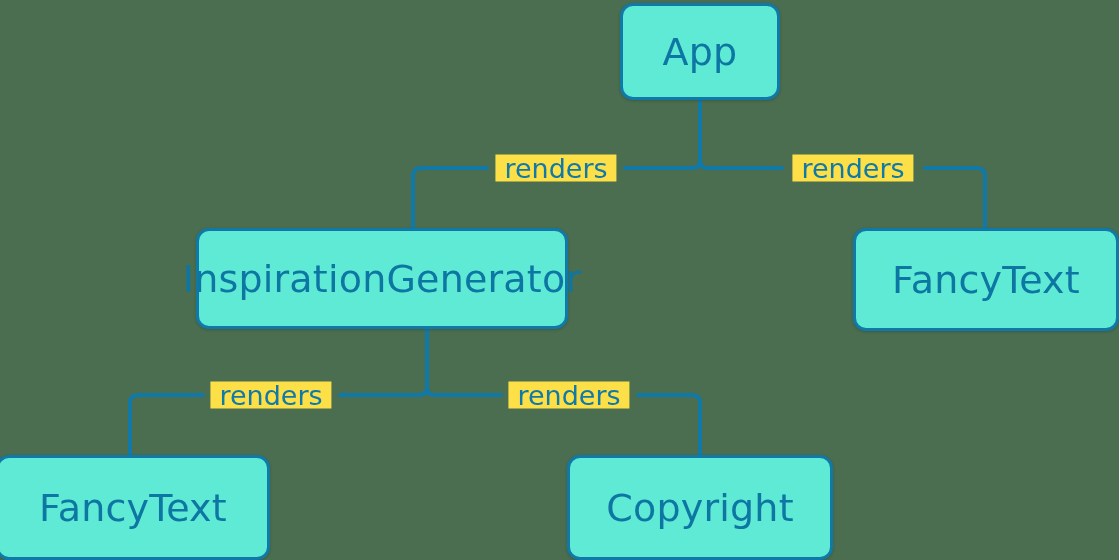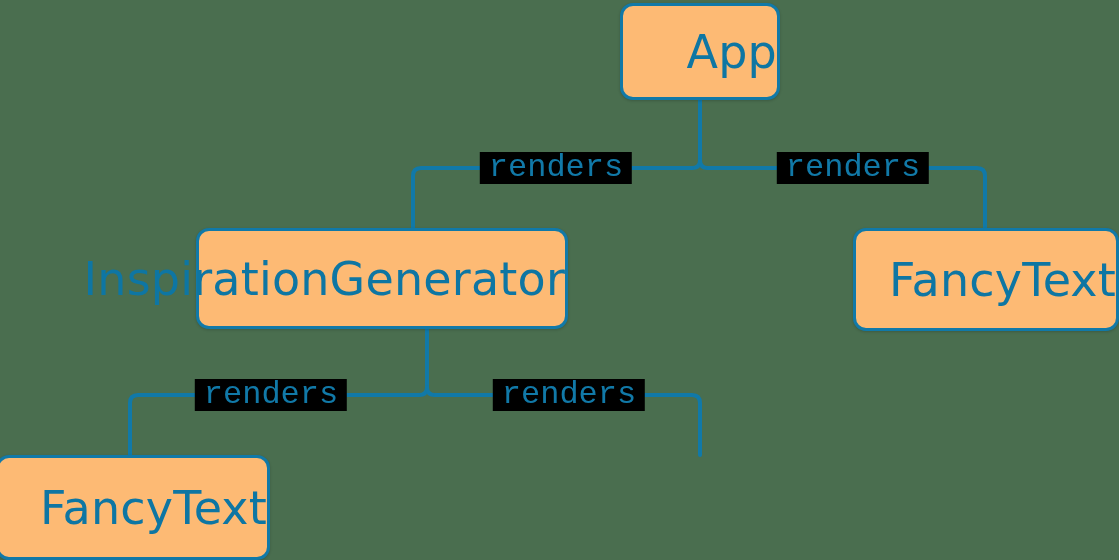--- a/index.html
+++ b/index.html
@@ -18,46 +18,45 @@
   #edges {
     position: absolute;
     left: 0;
     top: 0;
     width: 1119px;
     height: 560px;
   }
   .node {
     position: absolute;
     box-sizing: border-box;
-    background: #fdba74;
+    background: #5eead4;
     border: 3px solid #1179a8;
     border-radius: 13px;
     display: flex;
     align-items: center;
-    justify-content: flex-end;
+    justify-content: center;
     color: #0e76a3;
-    font-size: 46px;
+    font-size: 38px;
     font-weight: 400;
     letter-spacing: 0.2px;
     white-space: nowrap;
     box-shadow: 0 1px 3px rgba(0,0,0,0.18);
     z-index: 2;
   }
   .edge-label {
     position: absolute;
     color: #1179a8;
-    font-size: 32px;
+    font-size: 27px;
     font-weight: 500;
     white-space: nowrap;
     transform: translate(-50%, -50%);
     z-index: 3;
-    background: #000000;
+    background: #fde047;
     padding: 0 9px;
     line-height: 1;
-    font-family: Liberation Mono, monospace;
   }
 </style>
 </head>
 <body>
 
 <div id="canvas">
 
   <svg id="edges" viewBox="0 0 1119 560" xmlns="http://www.w3.org/2000/svg">
     <g fill="none" stroke="#1179a8" stroke-width="4" stroke-linecap="round">
 
@@ -90,20 +89,23 @@
   </div>
 
   <div class="node" style="left:853px; top:228px; width:266px; height:103px;">
     <span>FancyText</span>
   </div>
 
   <div class="node" style="left:-4px; top:455px; width:274px; height:105px;">
     <span>FancyText</span>
   </div>
 
+  <div class="node" style="left:567px; top:455px; width:266px; height:105px;">
+    <span>Copyright</span>
+  </div>
 
   <div class="edge-label" style="left:556px; top:168px;">renders</div>
 
   <div class="edge-label" style="left:853px; top:168px;">renders</div>
 
   <div class="edge-label" style="left:271px; top:395px;">renders</div>
 
   <div class="edge-label" style="left:569px; top:395px;">renders</div>
 
 </div>

